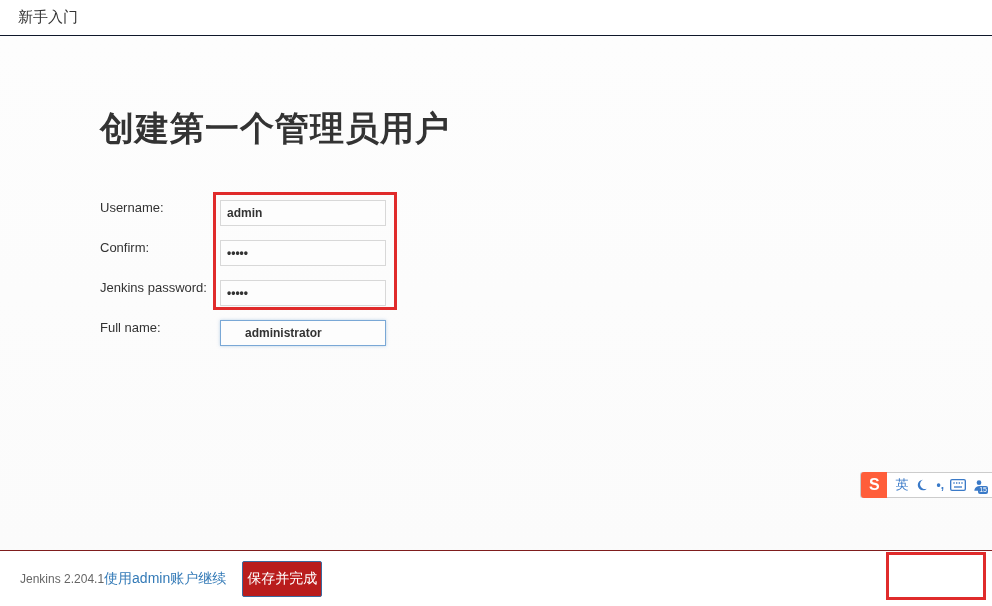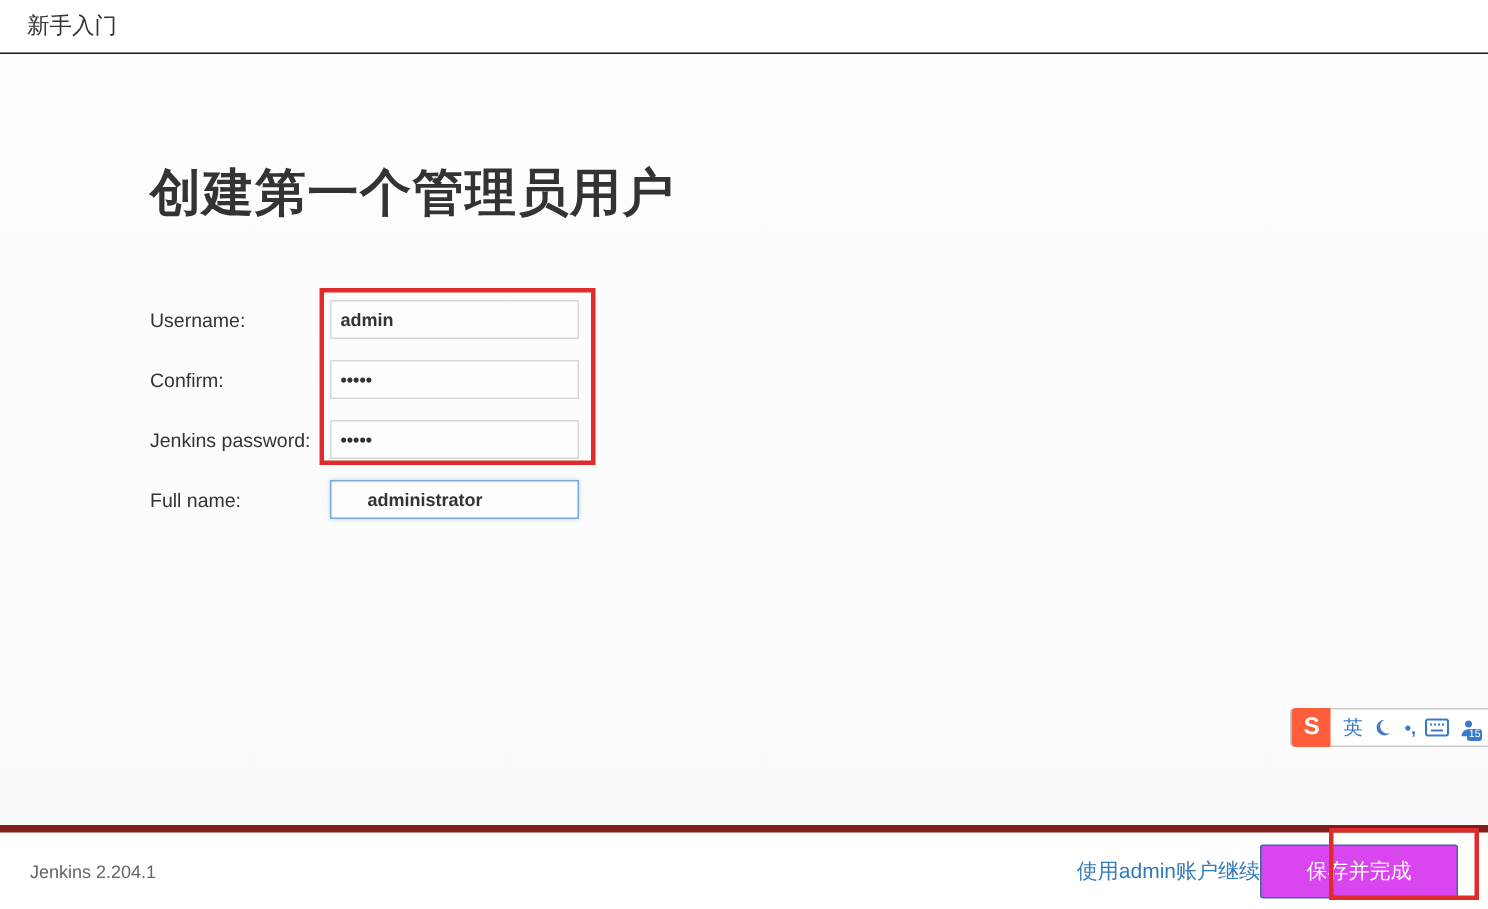--- a/index.html
+++ b/index.html
@@ -43,21 +43,20 @@
       pointer-events: none;
     }
     .highlight-inputs {
       top: -8px;
       left: 113px;
       width: 184px;
       height: 118px;
     }
     .form-row {
       display: flex;
-      align-items: center;
       margin-bottom: 14px;
     }
     .form-label {
       width: 120px;
       font-size: 13px;
       color: #333;
     }
     .form-input {
       width: 166px;
       height: 26px;
@@ -73,46 +72,46 @@
       border: 1px solid #7aa8d6;
       box-shadow: 0 0 3px rgba(122,168,214,0.5);
       padding-left: 24px;
     }
     .footer {
       position: absolute;
       bottom: 0;
       left: 0;
       right: 0;
       height: 56px;
-      border-top: 5px solid #7f1d1d;
-      background: #fff;
-      display: flex;
-      align-items: center;
-      justify-content: space-between;
+      border-top: 1px solid #7f1d1d;
+      background: #fff;
+      display: flex;
+      align-items: center;
       padding: 0 20px;
     }
     .footer-version {
       font-size: 12px;
       color: #666;
     }
     .footer-actions {
       display: flex;
       align-items: center;
+      gap: 16px;
     }
     .link-button {
       color: #337ab7;
       font-size: 14px;
       cursor: pointer;
       text-decoration: none;
     }
     .primary-button {
-      background: #d946ef;
+      background: #b91c1c;
       color: #fff;
       border: 1px solid #3a6a9f;
-      padding: 8px 30px;
+      padding: 8px 4px;
       font-size: 14px;
       cursor: pointer;
       border-radius: 2px;
     }
     .highlight-save {
       position: absolute;
       bottom: 6px;
       right: 6px;
       width: 100px;
       height: 48px;

